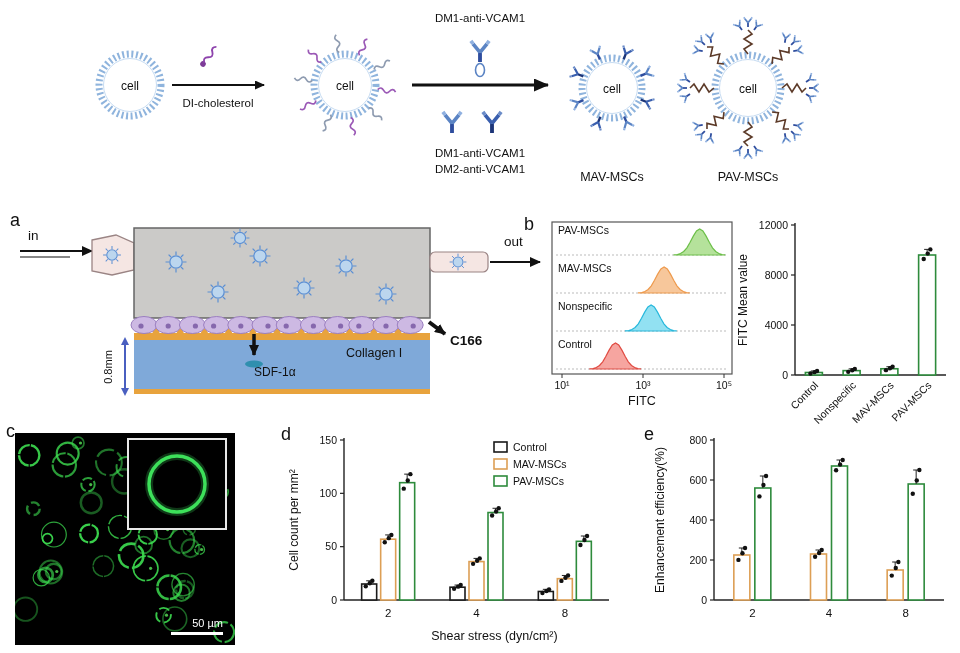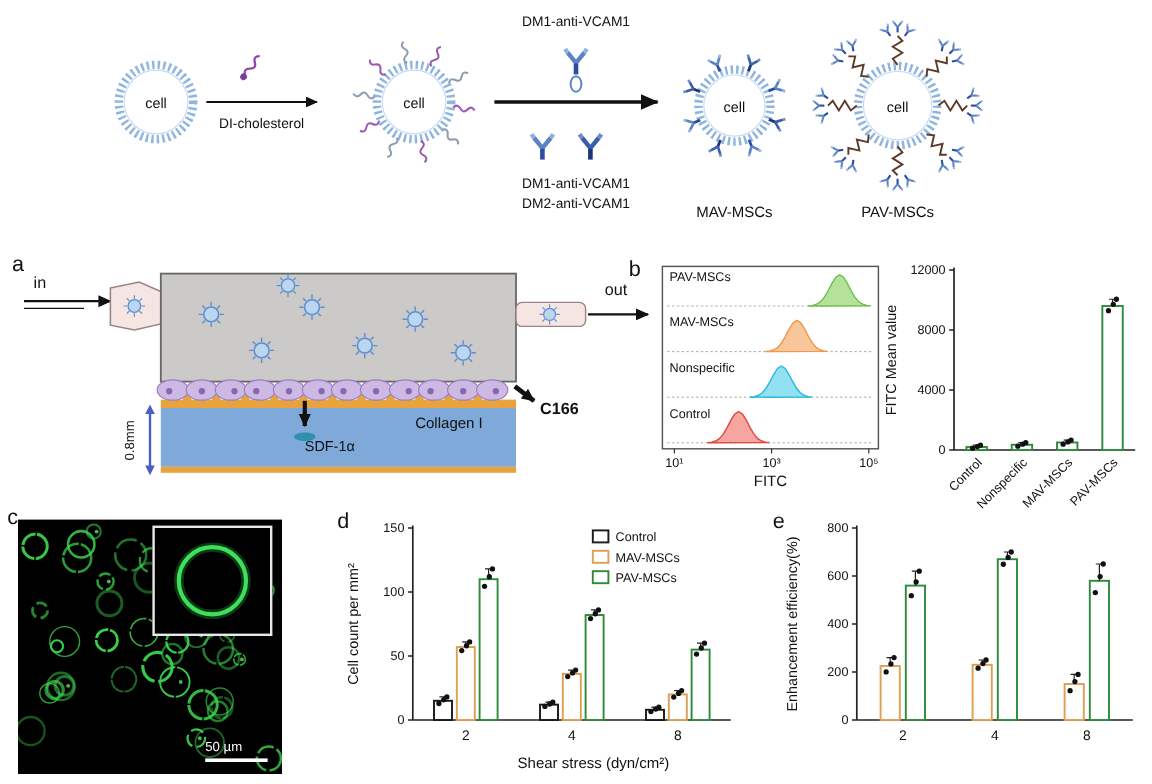--- a/index.html
+++ b/index.html
@@ -7,21 +7,21 @@
   .fig{position:relative;width:960px;height:653px;background:#fff;overflow:hidden;
        font-family:"Liberation Sans",sans-serif;color:#111}
   .fig > svg{position:absolute}
   svg{font-family:"Liberation Sans",sans-serif}
   svg text{fill:#111}
   .plabel{position:absolute;font-size:18px;color:#111}
   #panel-c-box{position:absolute;left:15px;top:433px;width:220px;height:212px;background:#000}
   #panel-c-box > svg{position:absolute;left:0;top:0}
   #c-inset{position:absolute;right:8px;top:5px;width:100px;height:92px;background:#000;
            border:2px solid #e8e8e8}
-  #c-scalebar{position:absolute;right:12px;bottom:10px;color:#fff;font-size:11px;text-align:left}
+  #c-scalebar{position:absolute;right:12px;bottom:10px;color:#fff;font-size:11px;text-align:right}
   #c-scalebar .bar{width:52px;height:3.5px;background:#fff;margin-top:3px}
 </style>
 </head>
 <body>
 
 <div class="fig">
 
   <svg id="schem-svg" style="left:0;top:0" width="960" height="205">
     <defs>
       <marker id="arrS" markerUnits="userSpaceOnUse" markerWidth="10" markerHeight="9" refX="9" refY="4.5" orient="auto">

